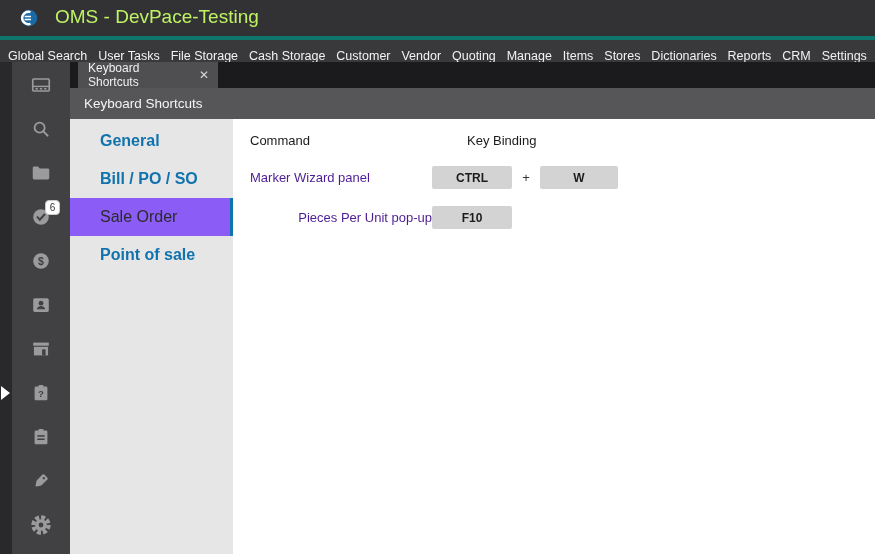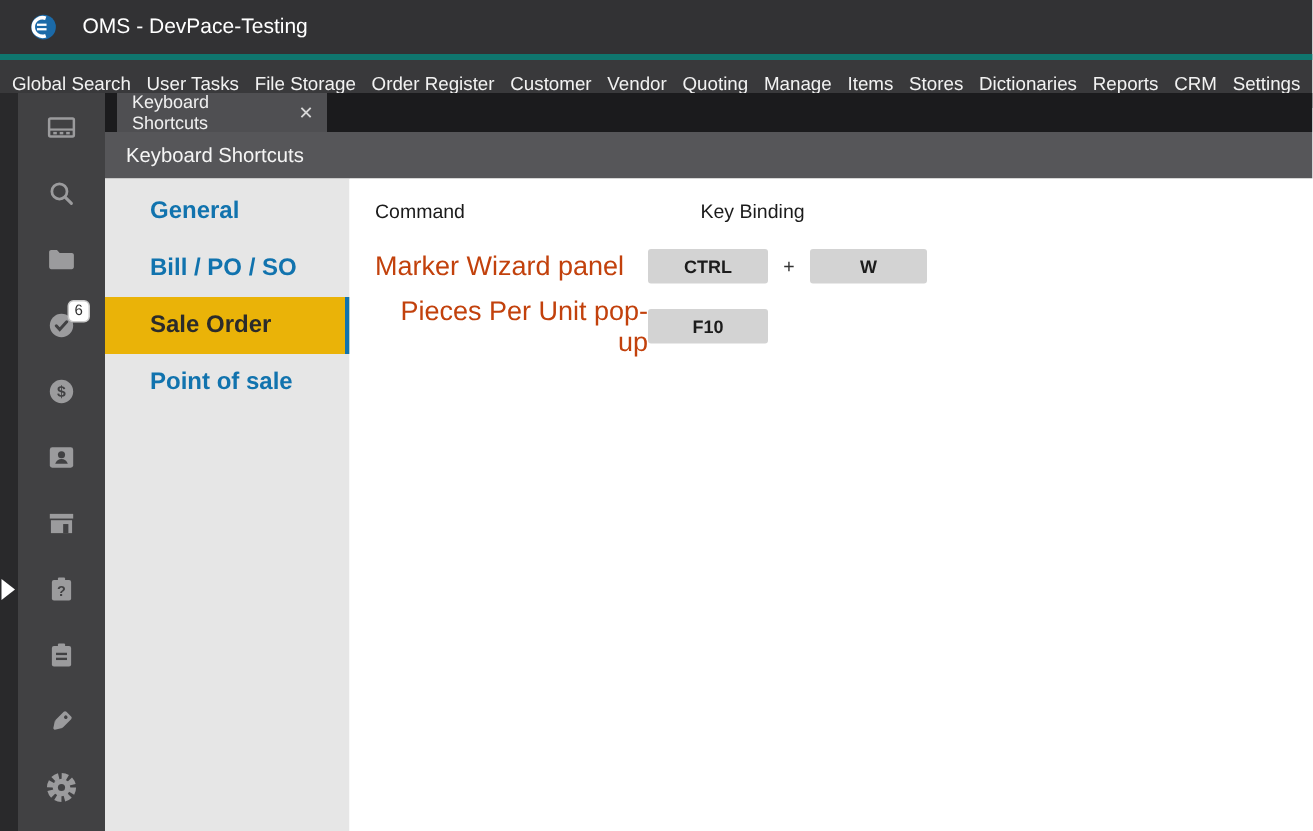--- a/index.html
+++ b/index.html
@@ -2,21 +2,21 @@
 <html><head>
 <meta charset="utf-8">
 <style>
   * { margin:0; padding:0; box-sizing:border-box; }
   html,body { width:875px; height:554px; overflow:hidden; font-family:"Liberation Sans", sans-serif; background:#ffffff; }
   .app { position:relative; width:875px; height:554px; }
 
   
   .titlebar { position:absolute; top:0; left:0; width:875px; height:36px; background:#323234; display:flex; align-items:center; }
   .logo-wrap { position:absolute; left:20px; top:9px; width:18px; height:18px; }
-  .title-text { position:absolute; left:55px; top:0; line-height:34px; color:#ffffff; font-size:14px; }
+  .title-text { position:absolute; left:55px; top:0; line-height:34px; color:#bef264; font-size:19px; }
 
   
   .menubar { position:absolute; top:36px; left:0; width:875px; height:26px; background:#39393b; border-top:4px solid #0f766e; display:flex; align-items:center; justify-content:space-between; padding:16px 6px; }
   .menu-item { color:#f2f2f2; font-size:12.5px; padding:0 2px; cursor:default; white-space:nowrap; }
 
   
   .leftstrip { position:absolute; top:62px; left:0; width:12px; height:492px; background:#29292b; }
   .expander { position:absolute; top:324px; left:1px; width:0; height:0; border-top:7px solid transparent; border-bottom:7px solid transparent; border-left:9px solid #ffffff; cursor:pointer; }
 
   
@@ -31,30 +31,30 @@
   .tab-label { color:#f0f0f0; font-size:12px; padding-left:10px; flex:1; }
   .tab-close { color:#d8d8d8; font-size:12px; padding:0 9px; cursor:pointer; }
 
   
   .pageheader { position:absolute; top:88px; left:70px; width:805px; height:31px; background:#565659; }
   .pageheader-title { color:#f5f5f5; font-size:13.5px; line-height:31px; padding-left:14px; }
 
   
   .nav { position:absolute; top:119px; left:70px; width:163px; height:435px; background:#e6e6e6; padding-top:3px; }
   .nav-item { position:relative; height:38px; line-height:38px; padding-left:30px; font-size:16px; font-weight:700; color:#1173ae; cursor:pointer; }
-  .nav-item.selected { background:#eab308; color:#2b2b2b; font-weight:700; }
+  .nav-item.selected { background:#8b5cf6; color:#2b2b2b; font-weight:400; }
   .nav-item.selected::after { content:""; position:absolute; right:0; top:0; bottom:0; width:3px; background:#1173ae; }
 
   
   .content { position:absolute; top:119px; left:233px; width:642px; height:435px; background:#ffffff; }
   .col-headers, .shortcut-row { position:absolute; left:17px; display:flex; align-items:center; }
   .col-headers { top:10px; height:23px;gap:35px; }
   .row-1 { top:47px; height:23px; }
   .row-2 { top:87px; height:23px;text-align:right; }
-  .cmd-col { width:182px; font-size:18px; color:#c2410c; }
+  .cmd-col { width:182px; font-size:13px; color:#4c1d95; }
   .keys { display:flex; align-items:center; }
   .key { min-width:80px; height:23px; background:#d3d3d3; border-radius:2px; display:inline-flex; align-items:center; justify-content:center; font-size:12px; font-weight:700; color:#1c1c1c; cursor:pointer; }
   .key.second { min-width:78px; }
   .plus { width:28px; text-align:center; font-size:13px; color:#333333; }
   .colhead { font-size:13px; color:#1b1b1b; }
 </style>
 </head>
 <body>
 
 <div class="app">
@@ -68,21 +68,21 @@
         <rect x="6.2" y="13" width="8.5" height="2" fill="#ffffff"></rect>
       </svg>
     </span>
     <span class="title-text">OMS - DevPace-Testing</span>
   </div>
 
   <div class="menubar">
     <span class="menu-item">Global Search</span>
     <span class="menu-item">User Tasks</span>
     <span class="menu-item">File Storage</span>
-    <span class="menu-item">Order Register</span>
+    <span class="menu-item">Cash Storage</span>
     <span class="menu-item">Customer</span>
     <span class="menu-item">Vendor</span>
     <span class="menu-item">Quoting</span>
     <span class="menu-item">Manage</span>
     <span class="menu-item">Items</span>
     <span class="menu-item">Stores</span>
     <span class="menu-item">Dictionaries</span>
     <span class="menu-item">Reports</span>
     <span class="menu-item">CRM</span>
     <span class="menu-item">Settings</span>

